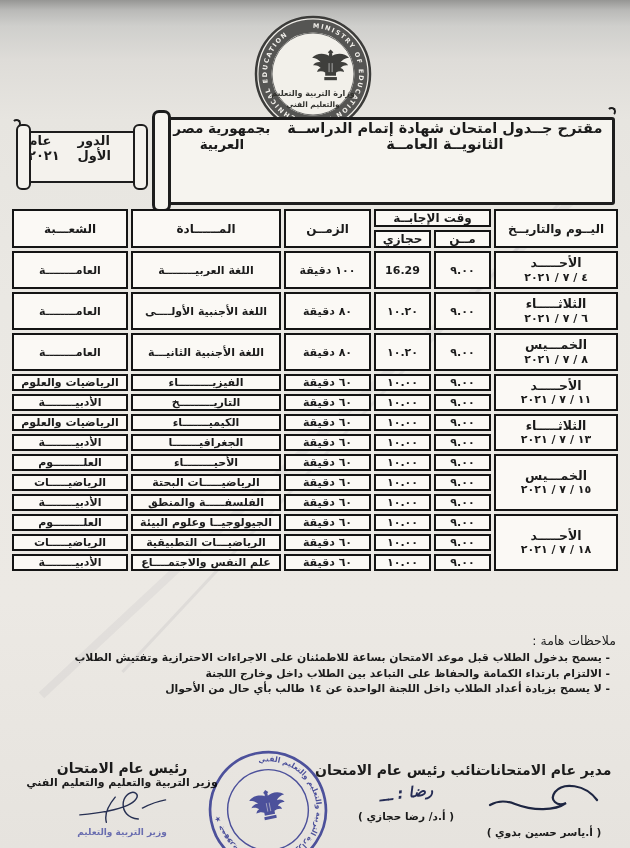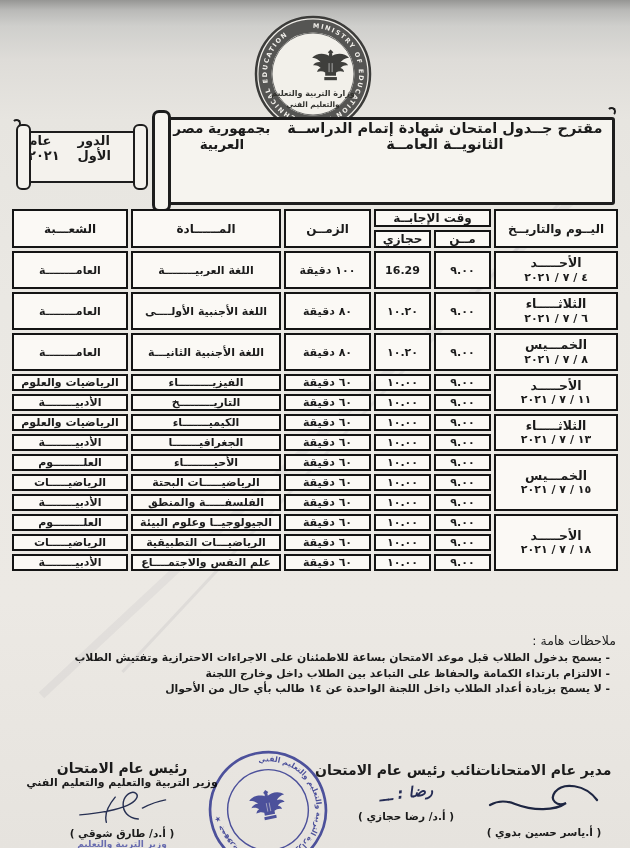--- a/index.html
+++ b/index.html
@@ -332,21 +332,20 @@
     <div class="sig-hand">رضا : ـــ</div>
     <div class="sig-name">( أ.د/ رضا حجازي )</div>
   </div>
 
   <div class="sig sig-left">
     <div class="sig-title">رئيس عام الامتحان</div>
     <div class="sig-title2">وزير التربية والتعليم والتعليم الفني</div>
     <svg width="140" height="34" viewBox="0 0 140 50">
       <path d="M8 38 C30 36 60 32 78 24 C90 19 96 10 90 6 C84 2 74 9 72 19 C70 33 79 43 94 44 M60 12 C50 24 44 38 47 49 M100 28 C112 22 122 18 134 16" fill="none" stroke="#273052" stroke-width="2.1" stroke-linecap="round"></path>
     </svg>
-    <div class="sig-name">( أ.د/ طارق شوقي )</div>
     <div class="stamp-subtext">وزير التربية والتعليم</div>
   </div>
 
   <div class="stamp">
     <svg viewBox="0 0 120 120" width="124" height="124">
       <circle cx="60" cy="60" r="56" fill="none" stroke="#3c43a6" stroke-width="2.6"></circle>
       <circle cx="60" cy="60" r="39" fill="none" stroke="#3c43a6" stroke-width="1.4"></circle>
       <path id="stampArc" d="M 60 13 a 47 47 0 1 1 -0.01 0" fill="none"></path>
       <text font-size="7.2" font-weight="bold" fill="#3c43a6" letter-spacing="1">
         <textPath href="#stampArc">جمهورية مصر العربية ★ وزارة التربية والتعليم والتعليم الفني ★</textPath>

